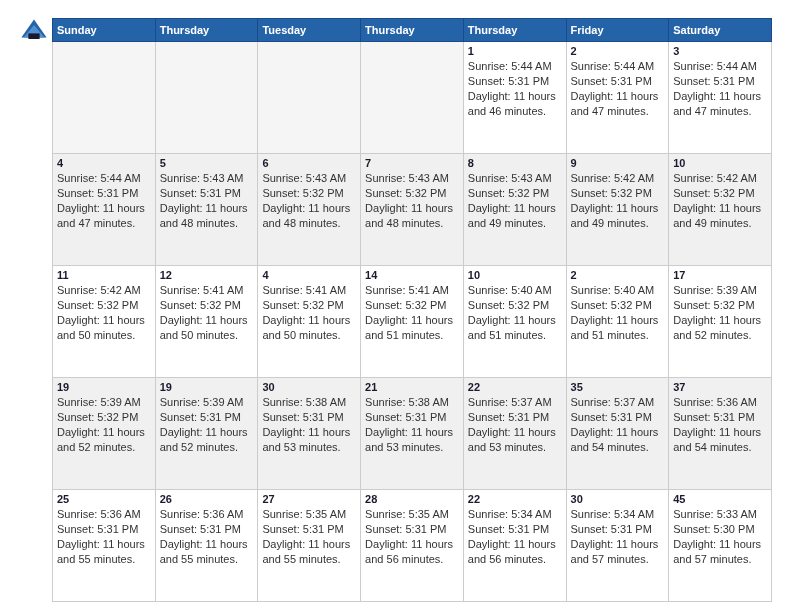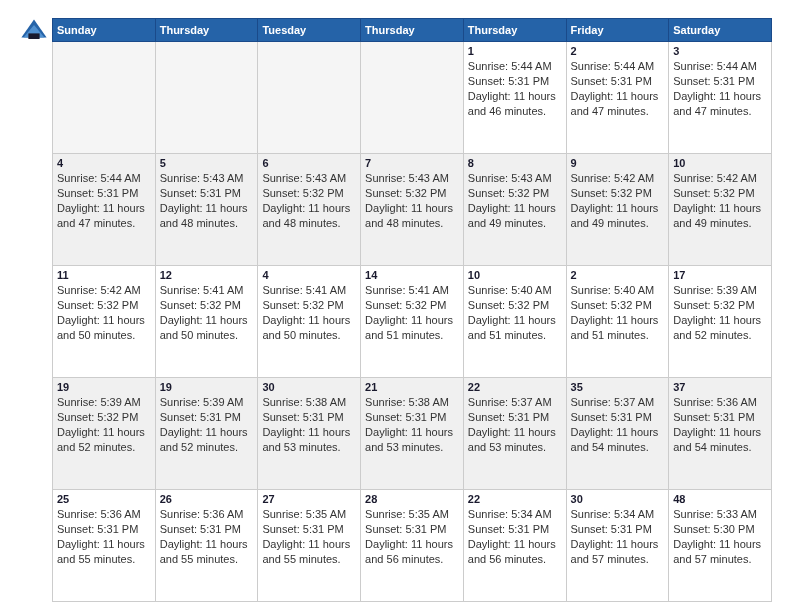--- a/index.html
+++ b/index.html
@@ -345,21 +345,21 @@
 and 56 minutes.</div>
           </td>
           <td>
             <div class="day-number">30</div>
             <div class="day-info" style="white-space: pre-line;">Sunrise: 5:34 AM
 Sunset: 5:31 PM
 Daylight: 11 hours
 and 57 minutes.</div>
           </td>
           <td>
-            <div class="day-number">48</div>
+            <div class="day-number">45</div>
             <div class="day-info" style="white-space: pre-line;">Sunrise: 5:33 AM
 Sunset: 5:30 PM
 Daylight: 11 hours
 and 57 minutes.</div>
           </td>
         </tr>
       </tbody>
   </table>
 </div>
 

